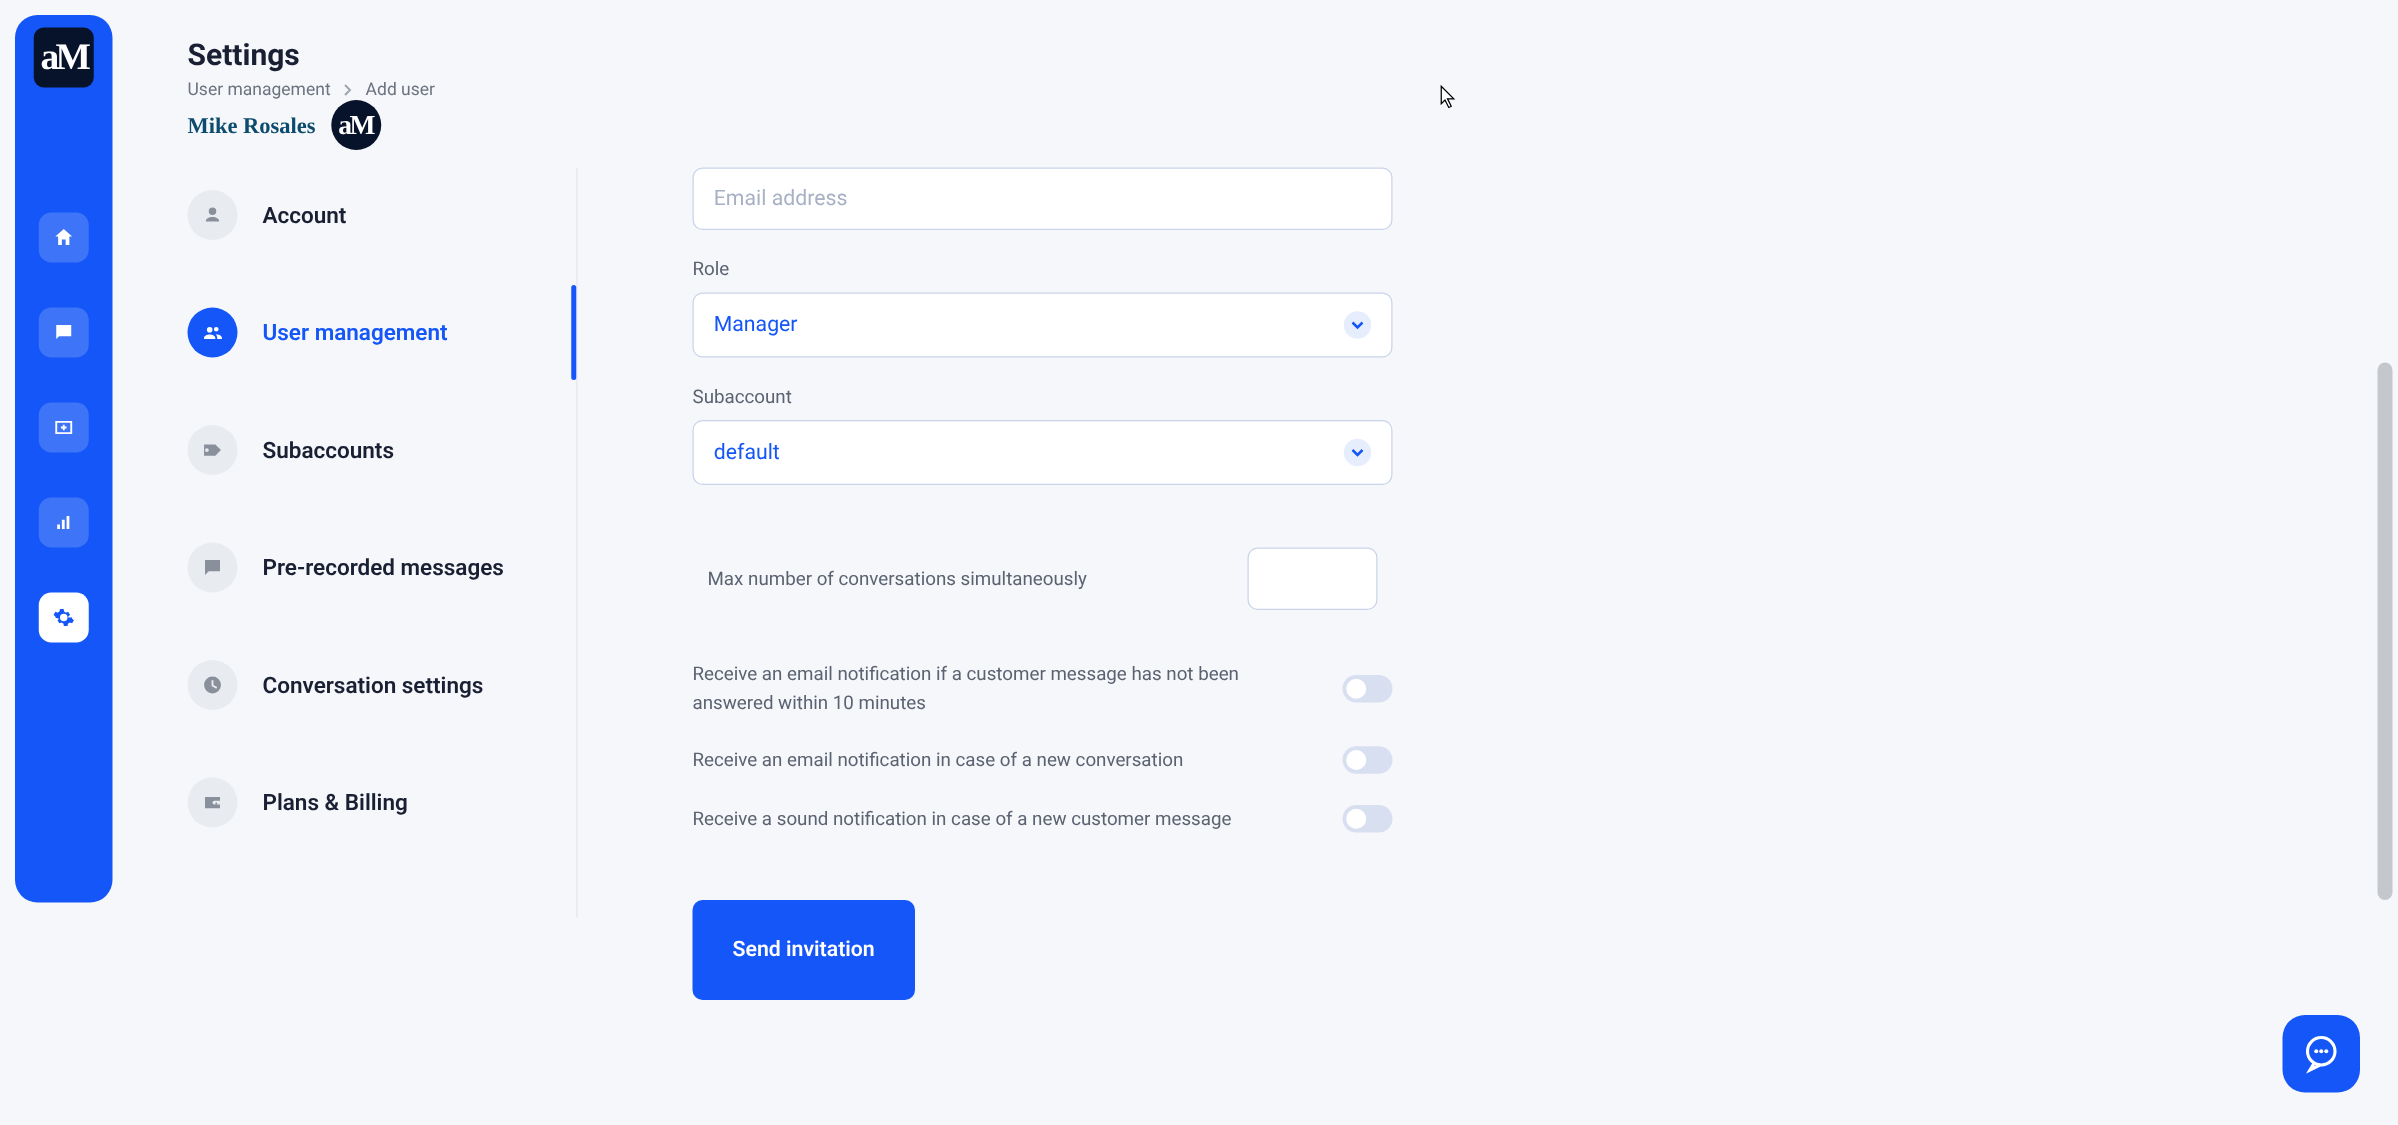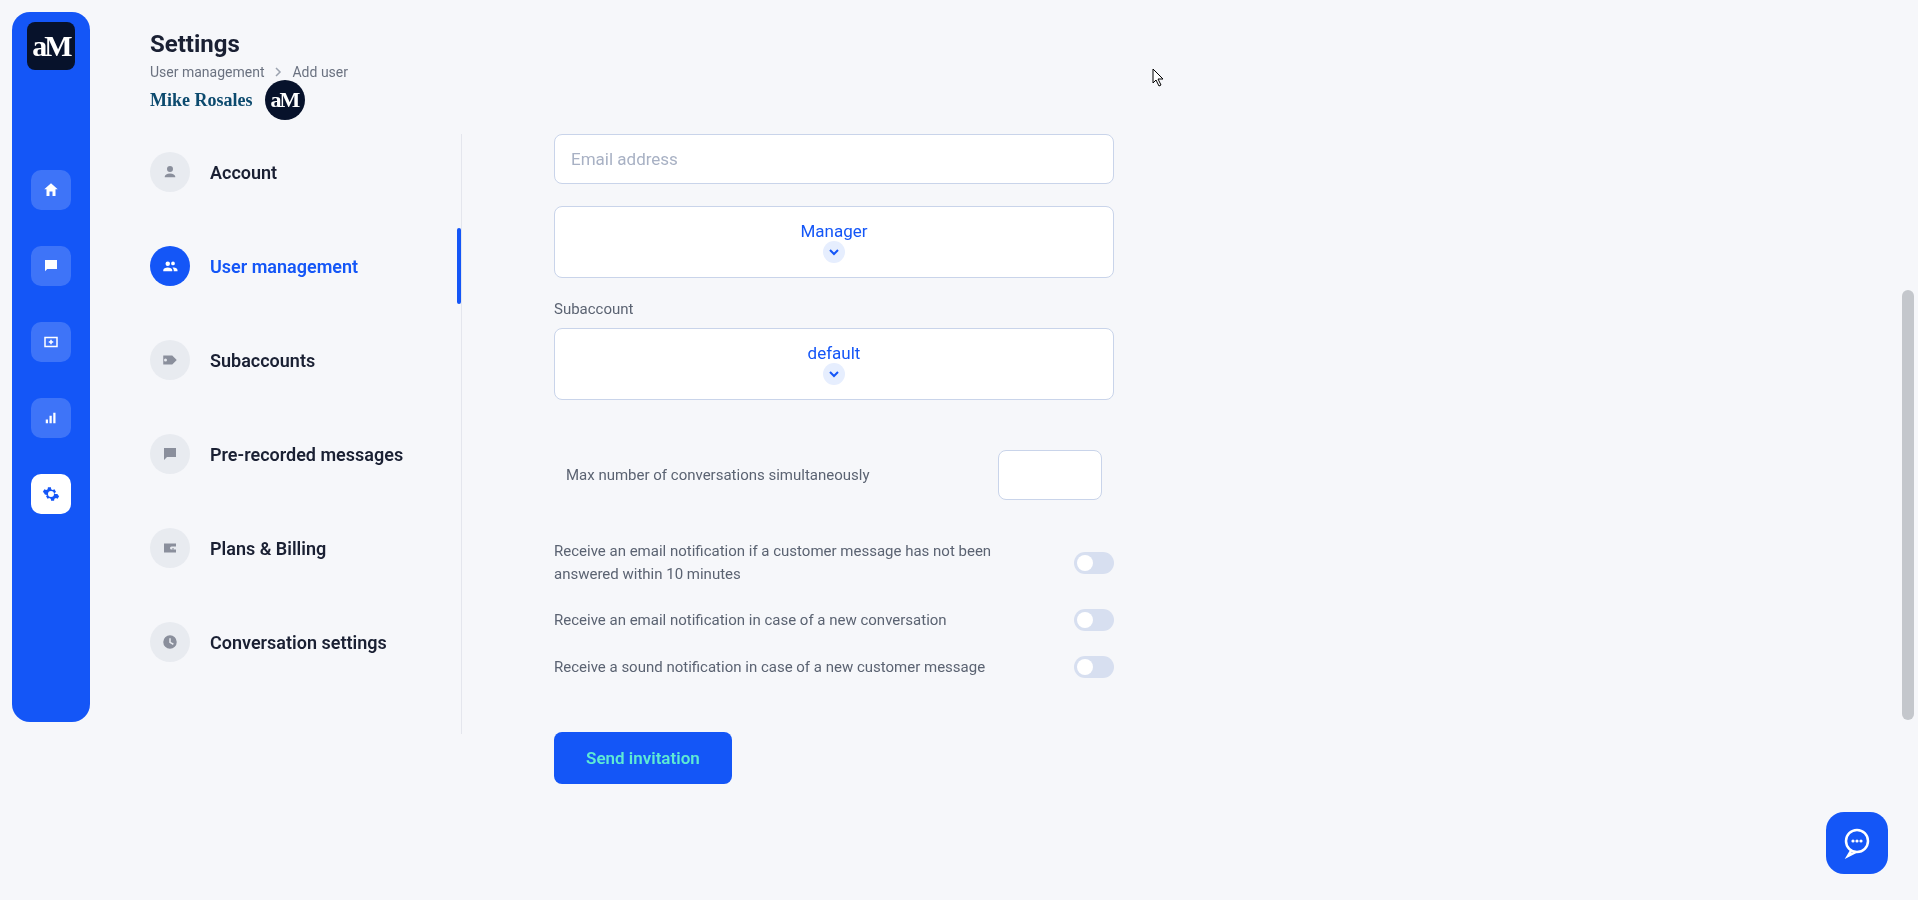--- a/index.html
+++ b/index.html
@@ -136,21 +136,21 @@
   width: 100%;
   border: 1.5px solid #c9d4ea;
   border-radius: 8px;
   padding: 14px 16px;
   font-size: 17px;
   color: #1456f7;
   background: #fff;
   position: relative;
 }
 .text-input::placeholder { color: #a8b1c4; font-size: 17px; }
-.select-box { display: flex; align-items: center; justify-content: space-between; cursor: pointer; flex-direction: column; }
+.select-box { display: flex; align-items: center; justify-content: space-between; cursor: pointer; }
 .select-value { color: #1456f7; font-size: 17px; }
 .chevron-circle {
   width: 22px; height: 22px; border-radius: 50%; background: #e6eefe;
   display: flex; align-items: center; justify-content: center;
 }
 .inline-field {
   display: flex; align-items: center; justify-content: space-between;
   margin: 50px 12px 40px;
 }
 .inline-label { font-size: 15px; color: #5b6372; flex: 1; padding-right: 20px; }
@@ -166,22 +166,22 @@
 .toggle-label { font-size: 15px; color: #5b6372; flex: 1; padding-right: 40px; line-height: 1.5; }
 .toggle {
   width: 40px; height: 22px; background: #d7dff0; border-radius: 11px;
   position: relative; cursor: pointer; flex-shrink: 0;
 }
 .toggle::after {
   content: ""; position: absolute; left: 3px; top: 3px;
   width: 16px; height: 16px; background: #fff; border-radius: 50%;
 }
 .primary-btn {
-  background: #1456f7; color: #5eead4; border: none;
-  padding: 16px 32px; border-radius: 8px; font-size: 17px; font-weight: 600;
+  background: #1456f7; color: #ffffff; border: none;
+  padding: 30px 32px; border-radius: 8px; font-size: 17px; font-weight: 600;
   cursor: pointer; margin-top: 30px;
 }
 
 
 .scrollbar {
   position: absolute; right: 4px; top: 130px; width: 12px; height: 610px;
   background: transparent;
 }
 .scrollbar-thumb {
   position: absolute; right: 0; top: 160px; width: 12px; height: 430px;
@@ -278,40 +278,41 @@
     <span class="nav-icon">
         <svg viewBox="0 0 24 24">
           <path d="M4 4h16v12H8l-4 4V4zm4 4h8v2H8V8zm0 3h6v2H8v-2z"></path>
         </svg>
       </span>
     <span class="nav-label">Pre-recorded messages</span>
   </div>
   <div class="nav-item">
     <span class="nav-icon">
         <svg viewBox="0 0 24 24">
+          <path d="M12 3a9 9 0 100 18 9 9 0 000-18zm1 4v5l4 2-1 2-5-3V7h2z"></path>
+        </svg>
+      </span>
+    <span class="nav-label">Conversation settings</span>
+  </div>
+  <div class="nav-item">
+    <span class="nav-icon">
+        <svg viewBox="0 0 24 24">
           <path d="M4 6h16v4h-6a2 2 0 000 4h6v4H4V6zm12 6a1 1 0 110 2 1 1 0 010-2z"></path>
         </svg>
       </span>
     <span class="nav-label">Plans &amp; Billing</span>
-  </div>
-  <div class="nav-item">
-    <span class="nav-icon">
-        <svg viewBox="0 0 24 24">
-          <path d="M12 3a9 9 0 100 18 9 9 0 000-18zm1 4v5l4 2-1 2-5-3V7h2z"></path>
-        </svg>
-      </span>
-    <span class="nav-label">Conversation settings</span>
   </div>
 </div>
 
 <div class="form-area">
   <div class="field">
     <input class="text-input" type="text" placeholder="Email address" style="">
   </div>
   <div class="field">
+    <label class="field-label">Role</label>
     <div class="select-box">
       <span class="select-value">Manager</span>
       <span class="chevron-circle">
         <svg width="10" height="8" viewBox="0 0 10 8">
             <path d="M1 2l4 4 4-4" fill="none" stroke="#1456f7" stroke-width="2"></path>
           </svg>
       </span>
     </div>
   </div>
   <div class="field">

